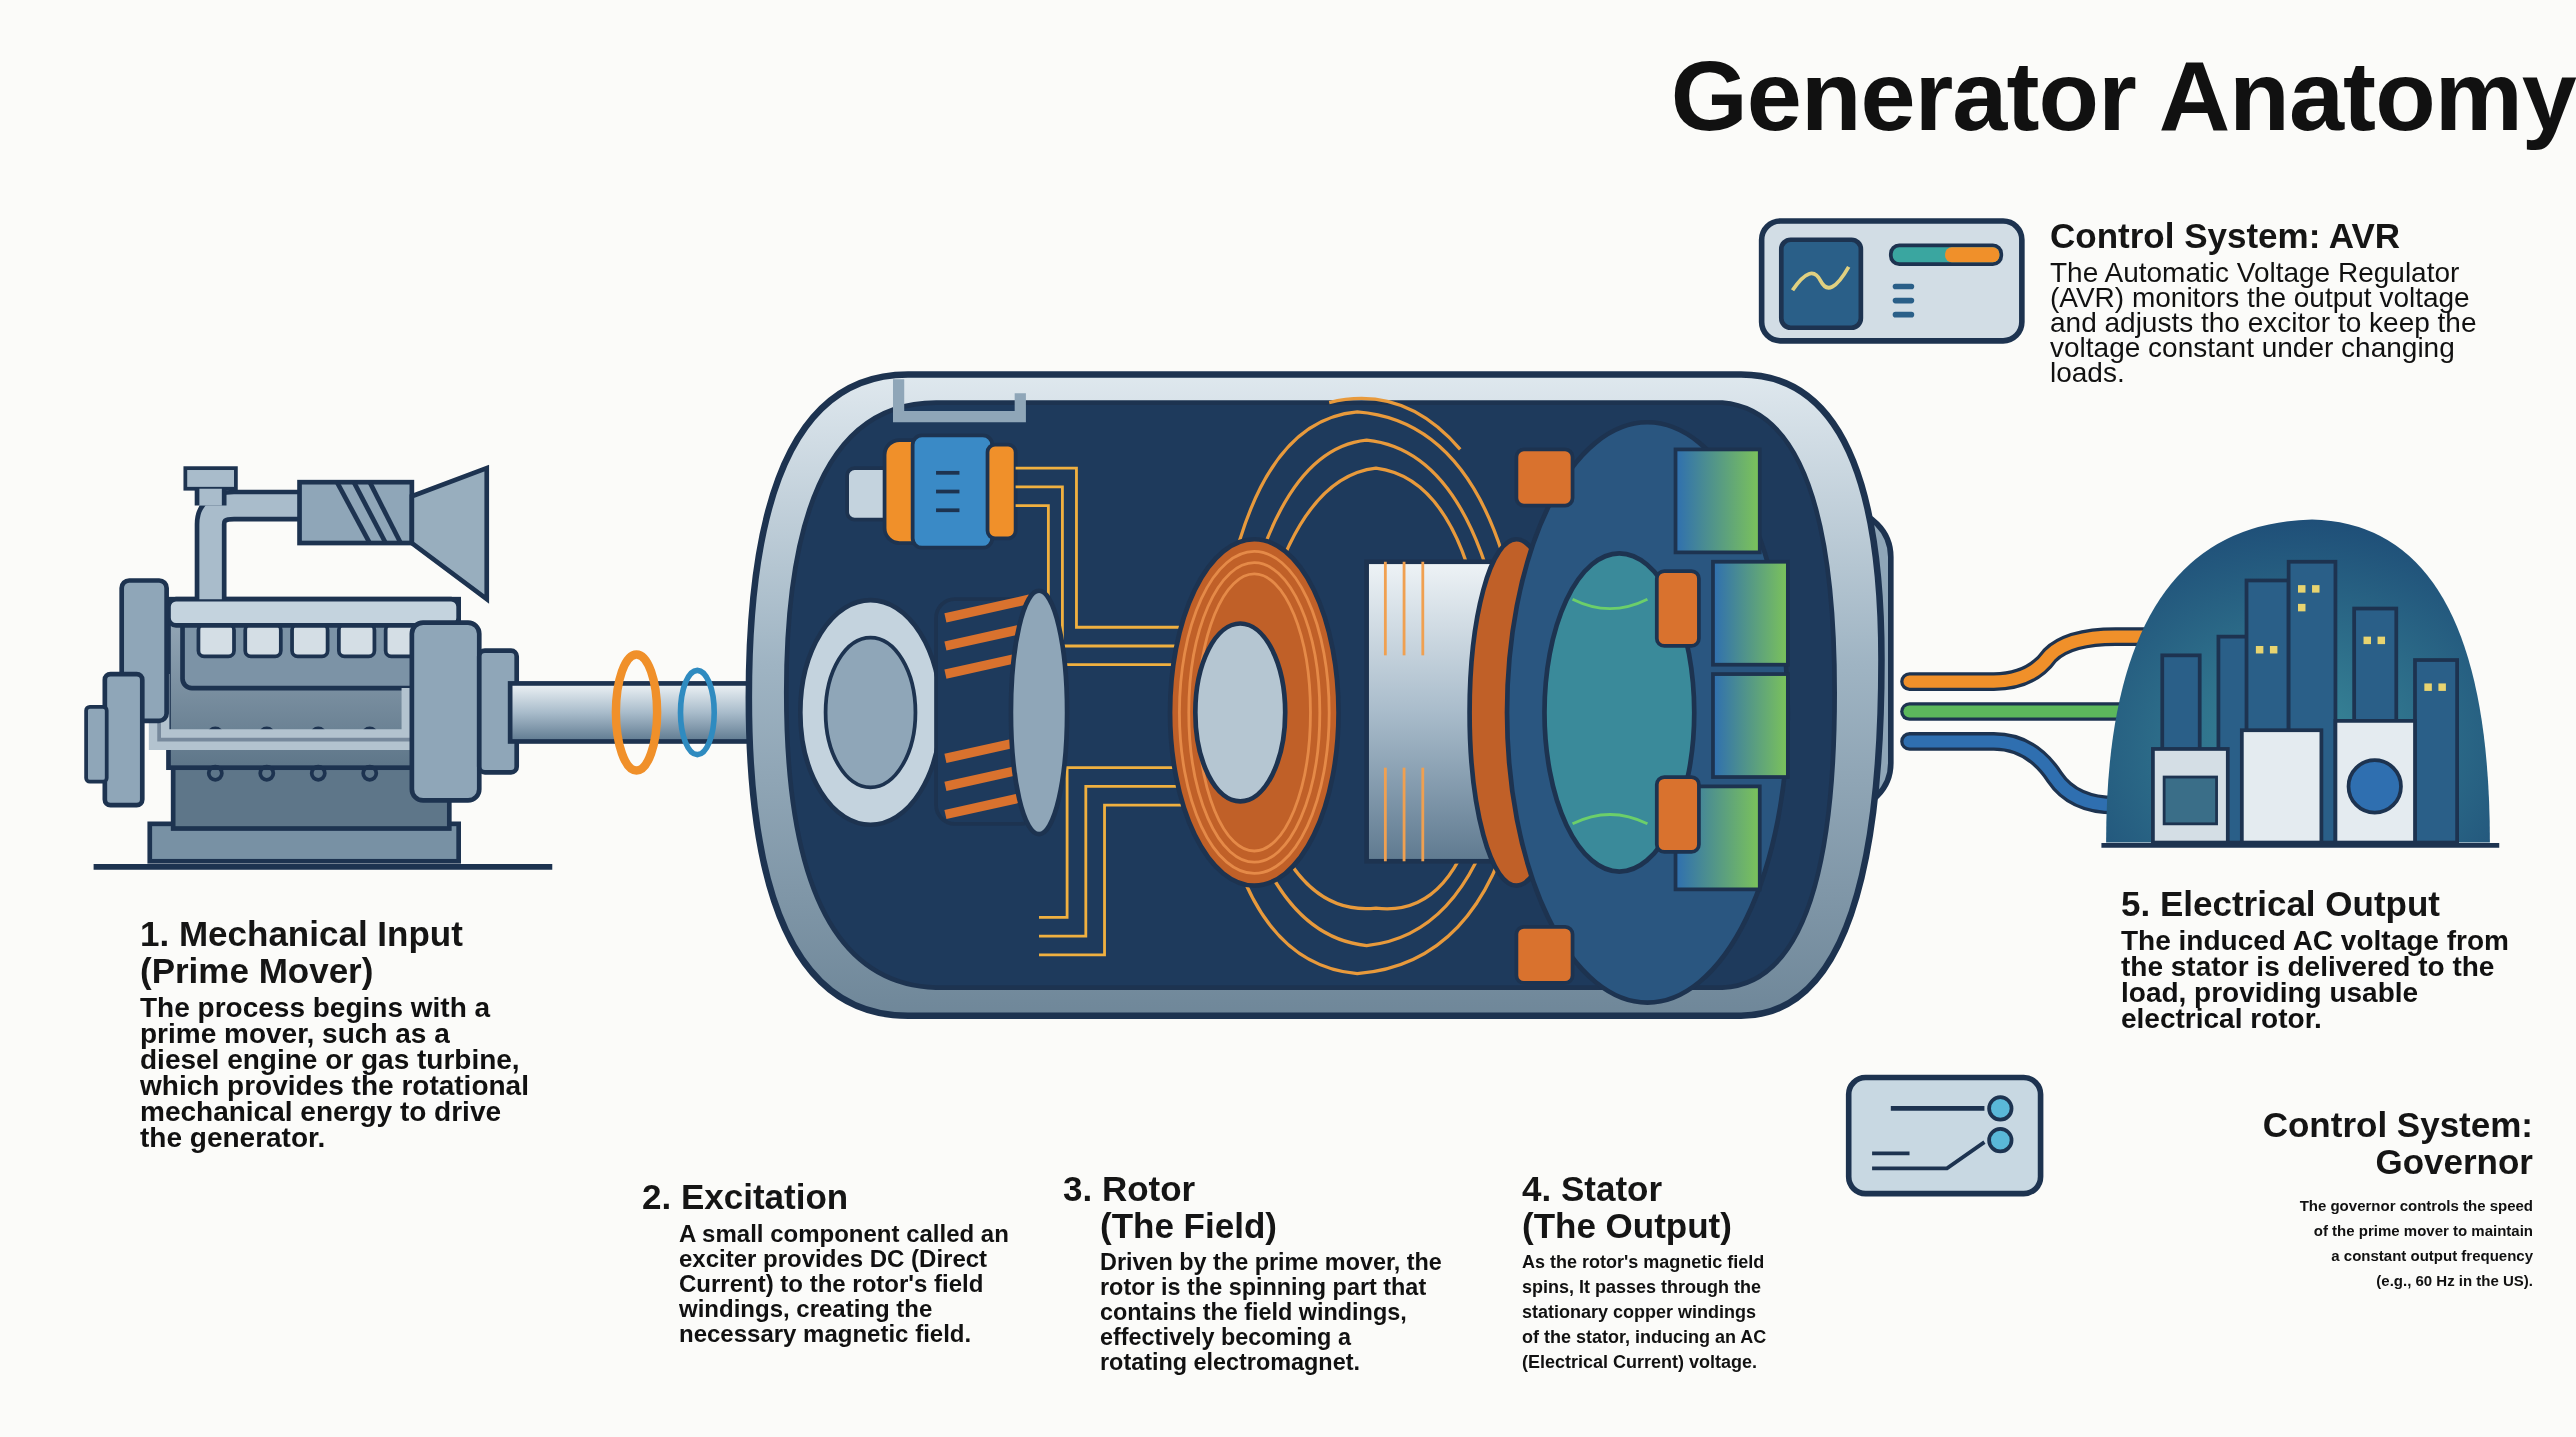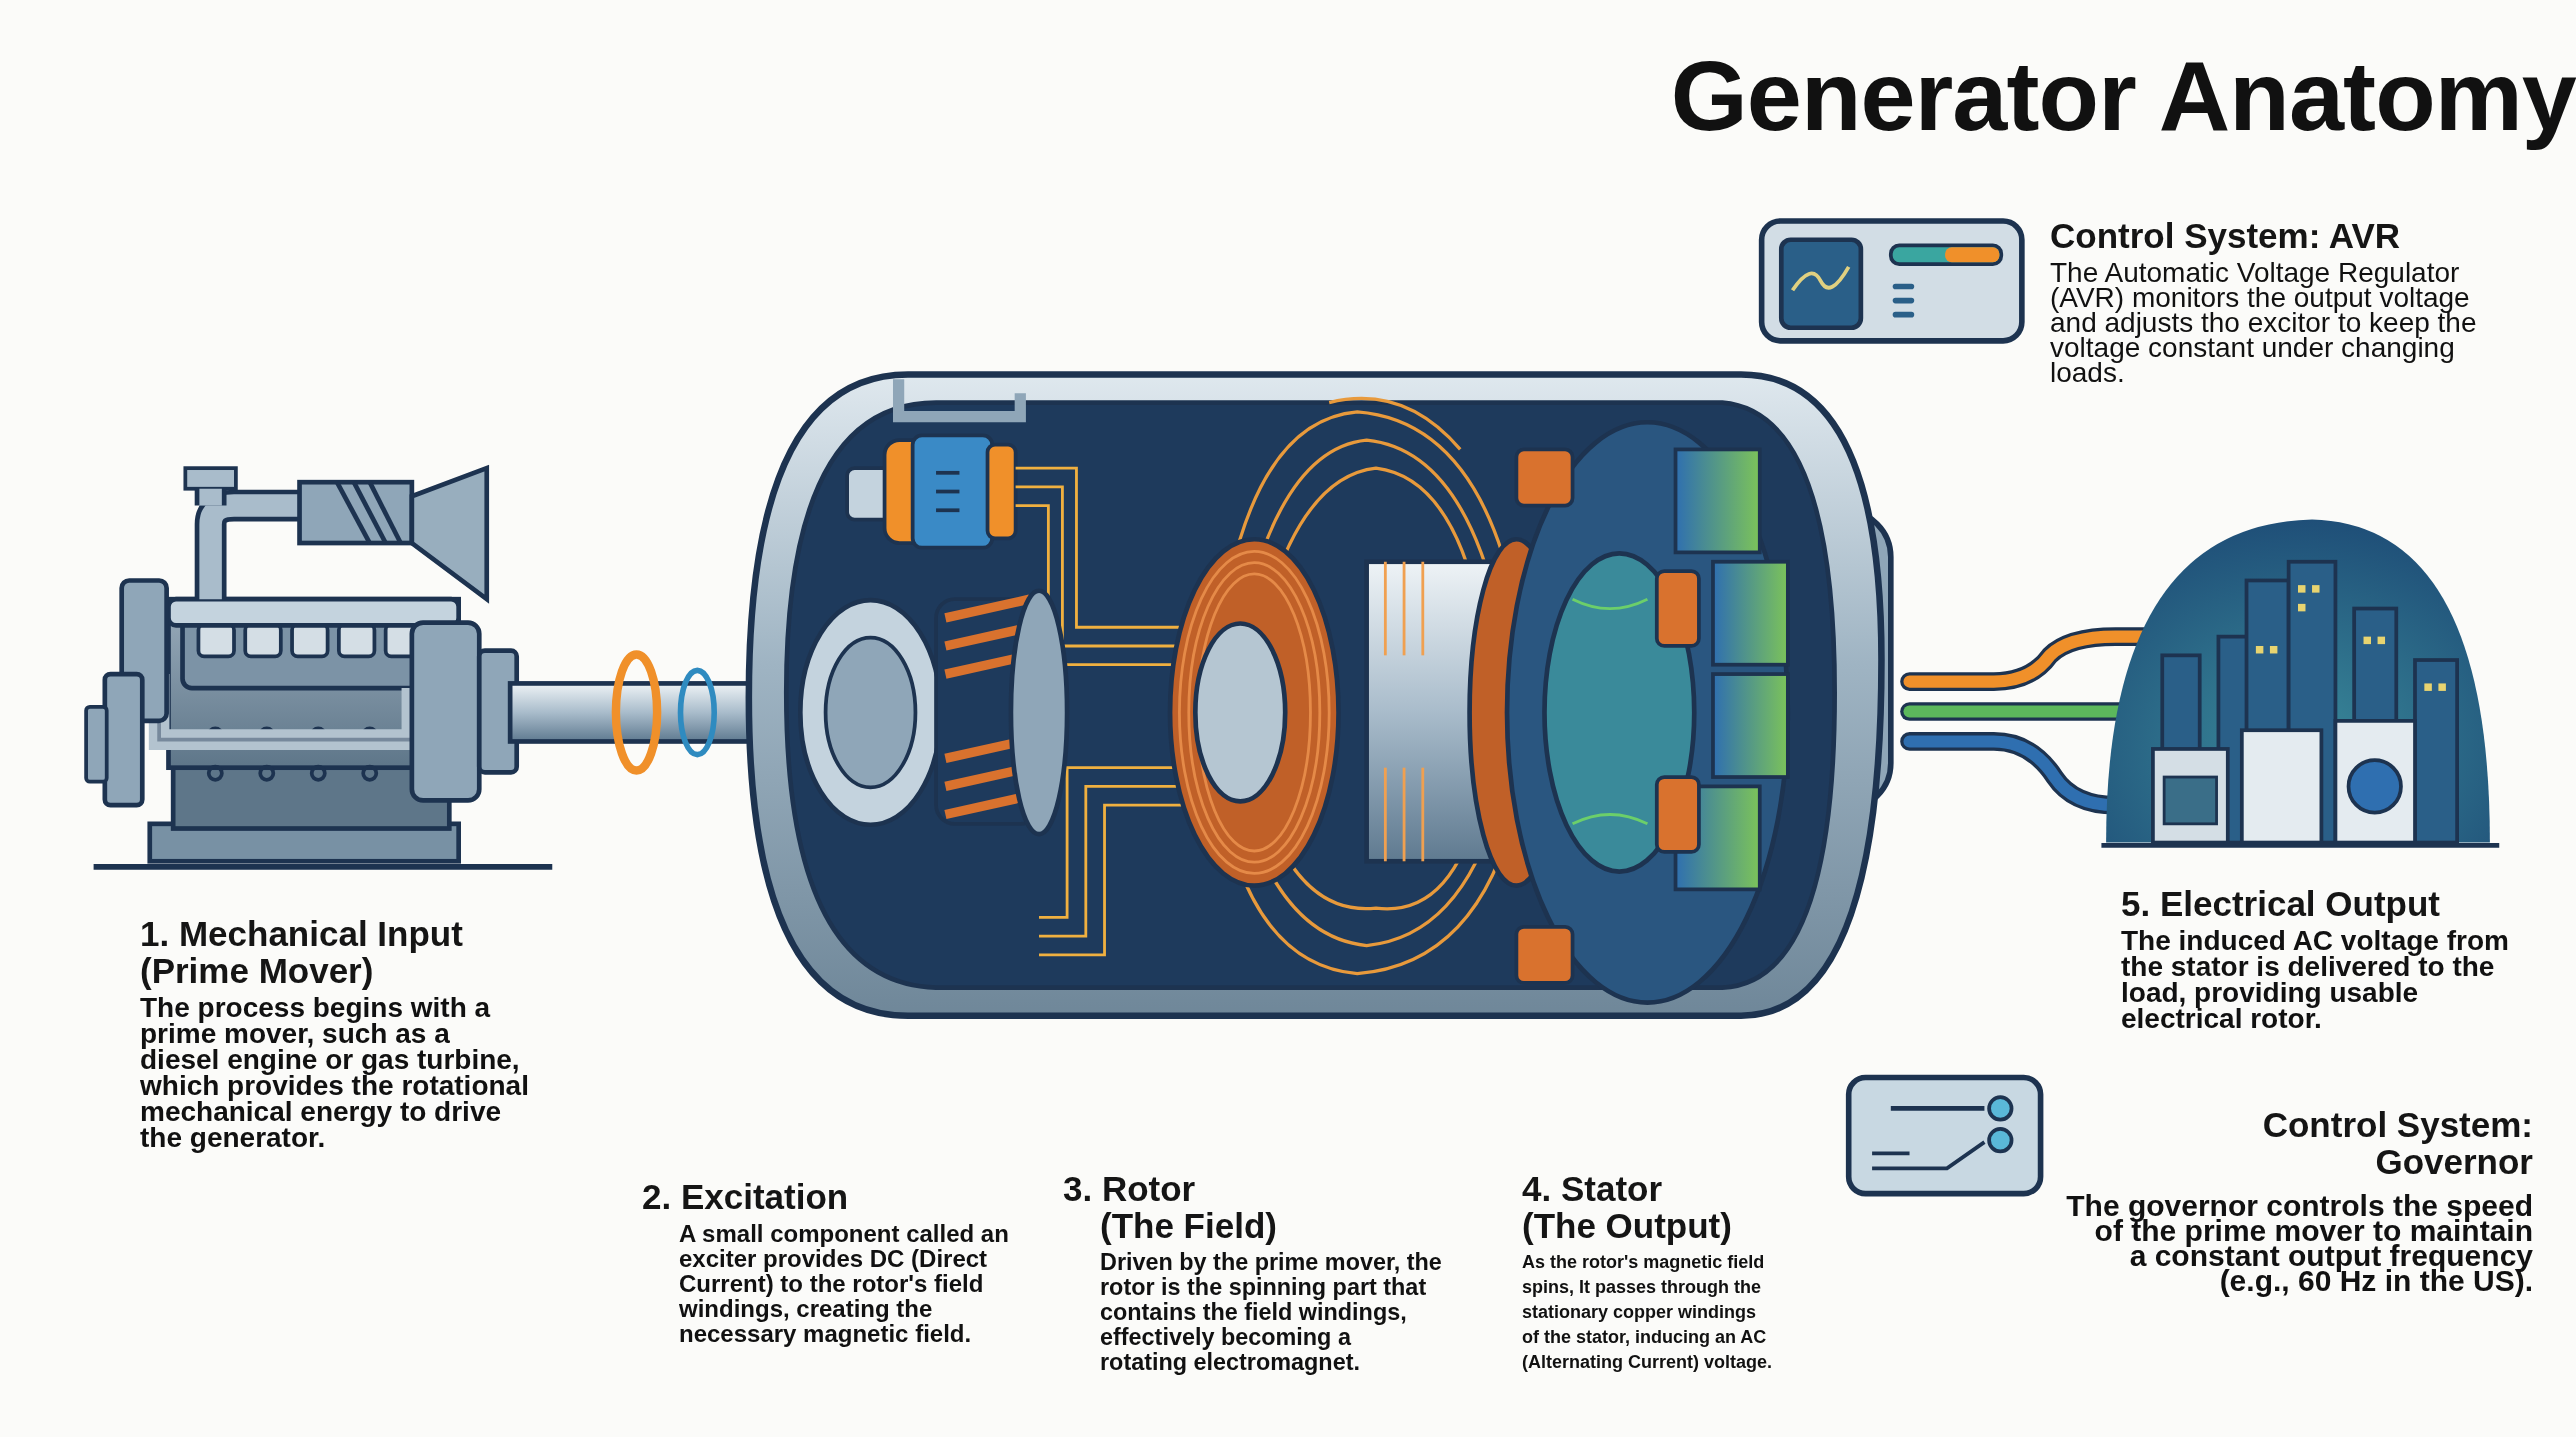--- a/index.html
+++ b/index.html
@@ -266,37 +266,37 @@
 <div class="label narrow" style="left:1063px;top:1170px;width:431px;">
   <h3><span>3. Rotor</span><br><span style="padding-left:37px">(The Field)</span></h3>
   <p style="margin-left:37px;font-size:23.4px;line-height:25px;">
     <span>Driven by the prime mover, the</span><br><span>rotor is the spinning part that</span><br><span>contains the field windings,</span><br><span>effectively becoming a</span><br><span>rotating electromagnet.</span>
   </p>
 </div>
 
 <div class="label narrow" style="left:1522px;top:1170px;width:412px;">
   <h3><span>4. Stator</span><br><span>(The Output)</span></h3>
   <p style="font-size:18px;line-height:25px;">
-    <span>As the rotor's magnetic field</span><br><span>spins, It passes through the</span><br><span>stationary copper windings</span><br><span>of the stator, inducing an AC</span><br><span>(Alternating Current) voltage.</span>
+    <span>As the rotor's magnetic field</span><br><span>spins, It passes through the</span><br><span>stationary copper windings</span><br><span>of the stator, inducing an AC</span><br><span>(Electrical Current) voltage.</span>
   </p>
 </div>
 
 <div class="label" style="left:2121px;top:885px;width:403px;">
   <h3>5. Electrical Output</h3>
   <p>
     <span>The induced AC voltage from</span><br><span>the stator is delivered to the</span><br><span>load, providing usable</span><br><span>electrical rotor.</span>
   </p>
 </div>
 
 <div class="label narrow" style="left:2050px;top:217px;width:505px;">
   <h3>Control System: AVR</h3>
   <p style="font-size:28px;line-height:25px;font-weight:400;">
     <span>The Automatic Voltage Regulator</span><br><span>(AVR) monitors the output voltage</span><br><span>and adjusts tho excitor to keep the</span><br><span>voltage constant under changing</span><br><span>loads.</span>
   </p>
 </div>
 
 <div class="label narrow" style="left:2065px;top:1106px;width:468px;text-align:right;">
   <h3><span>Control System:</span><br><span>Governor</span></h3>
-  <p style="margin-top:13px;font-size:30px;line-height:25px;">
+  <p style="margin-top:13px;font-size:15px;line-height:25px;">
     <span>The governor controls the speed</span><br><span>of the prime mover to maintain</span><br><span>a constant output frequency</span><br><span>(e.g., 60 Hz in the US).</span>
   </p>
 </div>
 
 
 </body></html>

